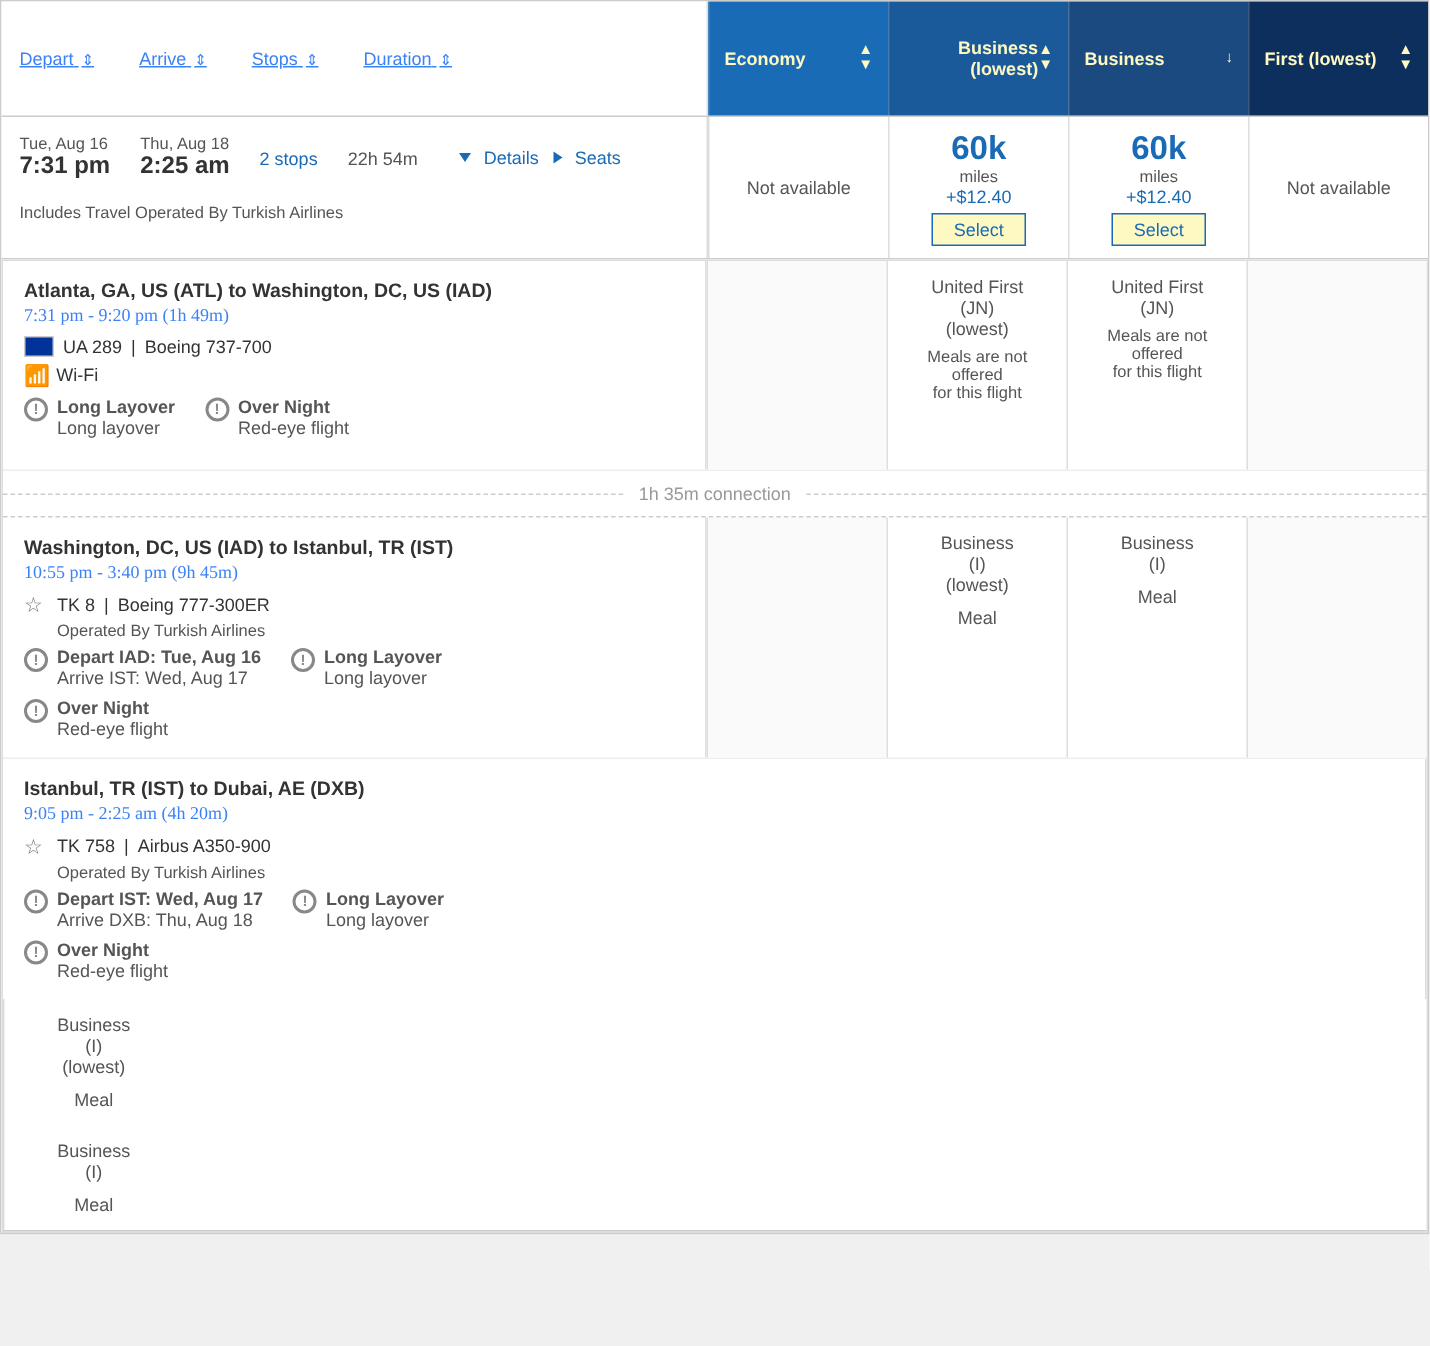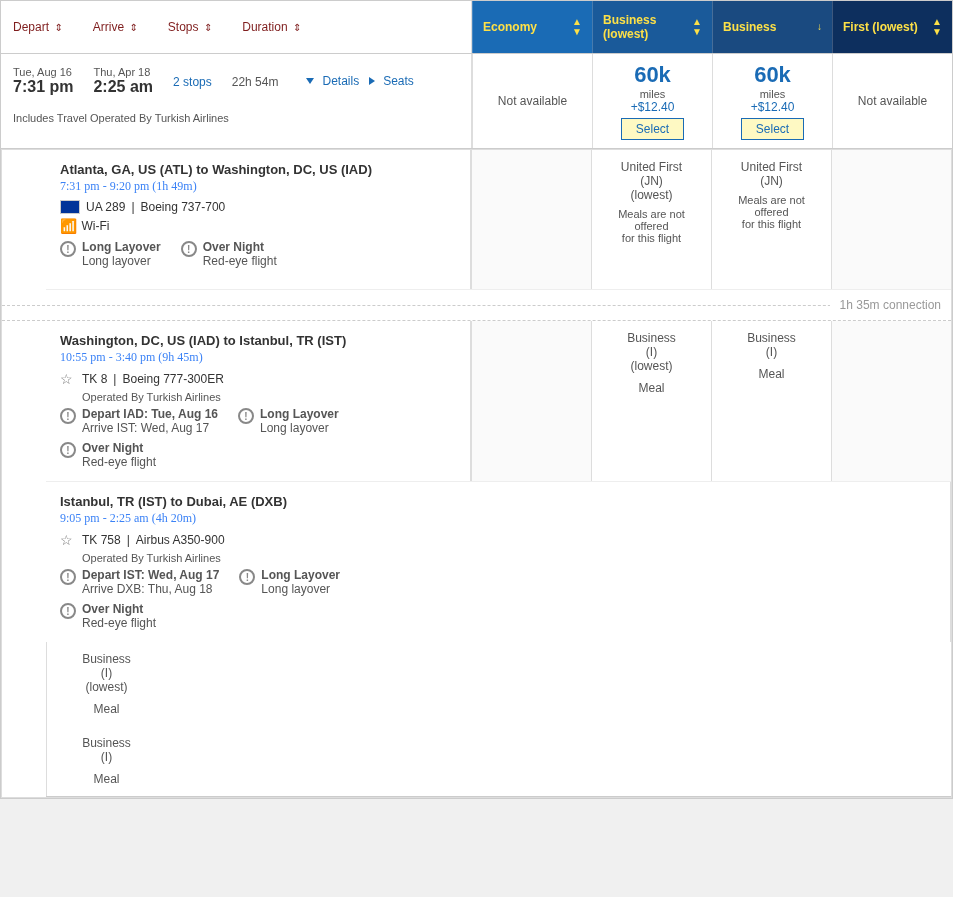--- a/index.html
+++ b/index.html
@@ -14,40 +14,42 @@
       background: #fff;
     }
     .header-sort-cols {
       display: flex;
       flex: 1;
       align-items: center;
       padding: 8px 12px;
       border-right: 1px solid #ddd;
     }
     .header-sort-col {
-      color: #7f1d1d;
+      color: #3b82f6;
       font-size: 12px;
       margin-right: 30px;
       cursor: pointer;
       white-space: nowrap;
+      text-decoration: underline;
     }
     .header-sort-col .arrow { font-size: 10px; margin-left: 2px; }
     .header-cabin-cols {
       display: flex;
     }
     .cabin-header {
       width: 120px;
-      padding: 12px 10px;
+      padding: 24px 10px;
       font-size: 12px;
       font-weight: bold;
-      color: #fde047;
+      color: #fef9c3;
       border-left: 1px solid rgba(255,255,255,0.2);
       display: flex;
       align-items: center;
       justify-content: space-between;
+      text-align: right;
     }
     .cabin-header.economy { background: #1a6bb5; }
     .cabin-header.business-lowest { background: #1a5a9a; }
     .cabin-header.business { background: #1a4a80; }
     .cabin-header.first { background: #0d2f5e; }
     .cabin-header .sort-arrows { font-size: 10px; display: flex; flex-direction: column; line-height: 1; }
 
     
     .flight-summary-row {
       display: flex;
@@ -103,21 +105,20 @@
       background: #fff;
       border: 1px solid #ddd;
       margin: 0;
     }
 
     
     .segment-row {
       display: flex;
       border-bottom: 1px solid #eee;
       min-height: 140px;
-      margin-left: 44px;
     }
     .segment-info {
       flex: 1;
       padding: 12px 14px;
       border-right: 1px solid #ddd;
     }
     .segment-route {
       font-weight: bold;
       font-size: 13px;
       color: #333;
@@ -195,21 +196,21 @@
       color: #555;
       display: flex;
       flex-direction: column;
       align-items: center;
       justify-content: flex-start;
     }
 
     .connection-row {
       display: flex;
       align-items: center;
-      justify-content: flex-end;
+      justify-content: center;
       padding: 8px 0;
       color: #888;
       font-size: 12px;
       border-bottom: 1px dashed #ccc;
       position: relative;
     }
     .connection-row::before {
       content: '';
       position: absolute;
       top: 50%;
@@ -288,21 +289,21 @@
   </div>
 
   <div class="flight-summary-row">
     <div style="display:flex; flex-direction:column; flex:1; border-right:1px solid #ddd;">
       <div style="display:flex; align-items:center; padding:10px 12px; gap:20px;">
         <div>
           <div class="flight-date">Tue, Aug 16</div>
           <div class="flight-time">7:31 pm</div>
         </div>
         <div>
-          <div class="flight-date">Thu, Apr 18</div>
+          <div class="flight-date">Thu, Aug 18</div>
           <div class="flight-time">2:25 am</div>
         </div>
         <div>
           <span class="flight-stops">2 stops</span>
         </div>
         <div>
           <span class="flight-duration">22h 54m</span>
         </div>
         <div class="details-seats">
           <span class="details-link">

